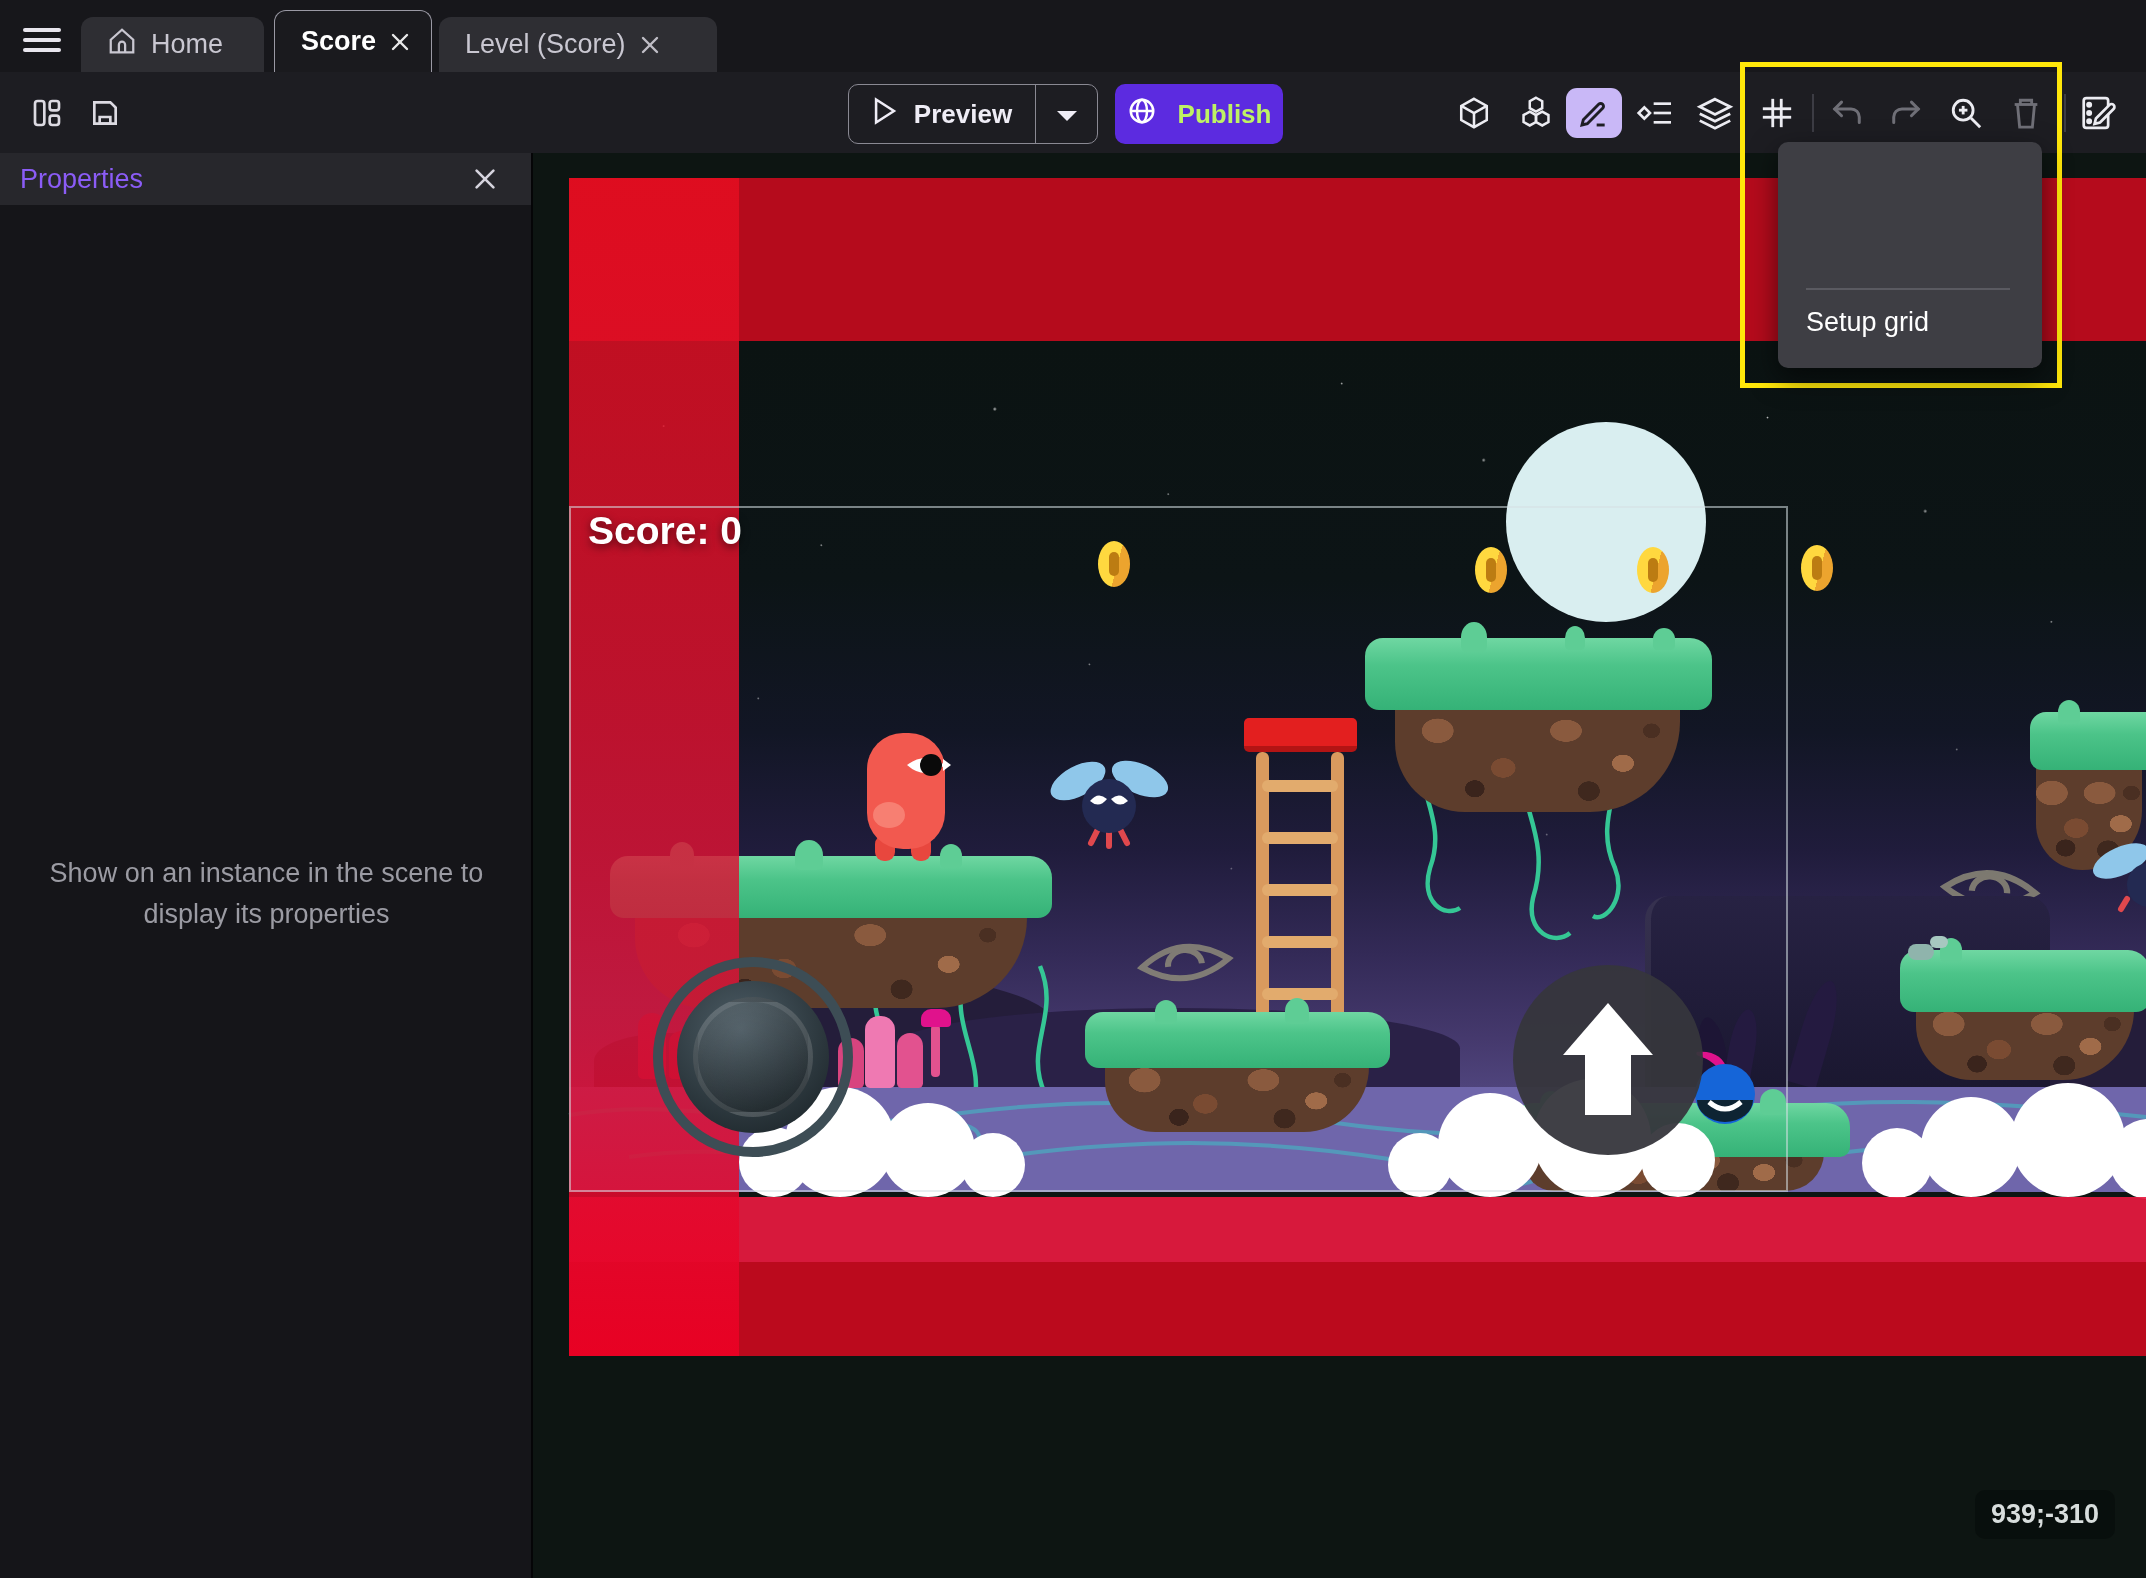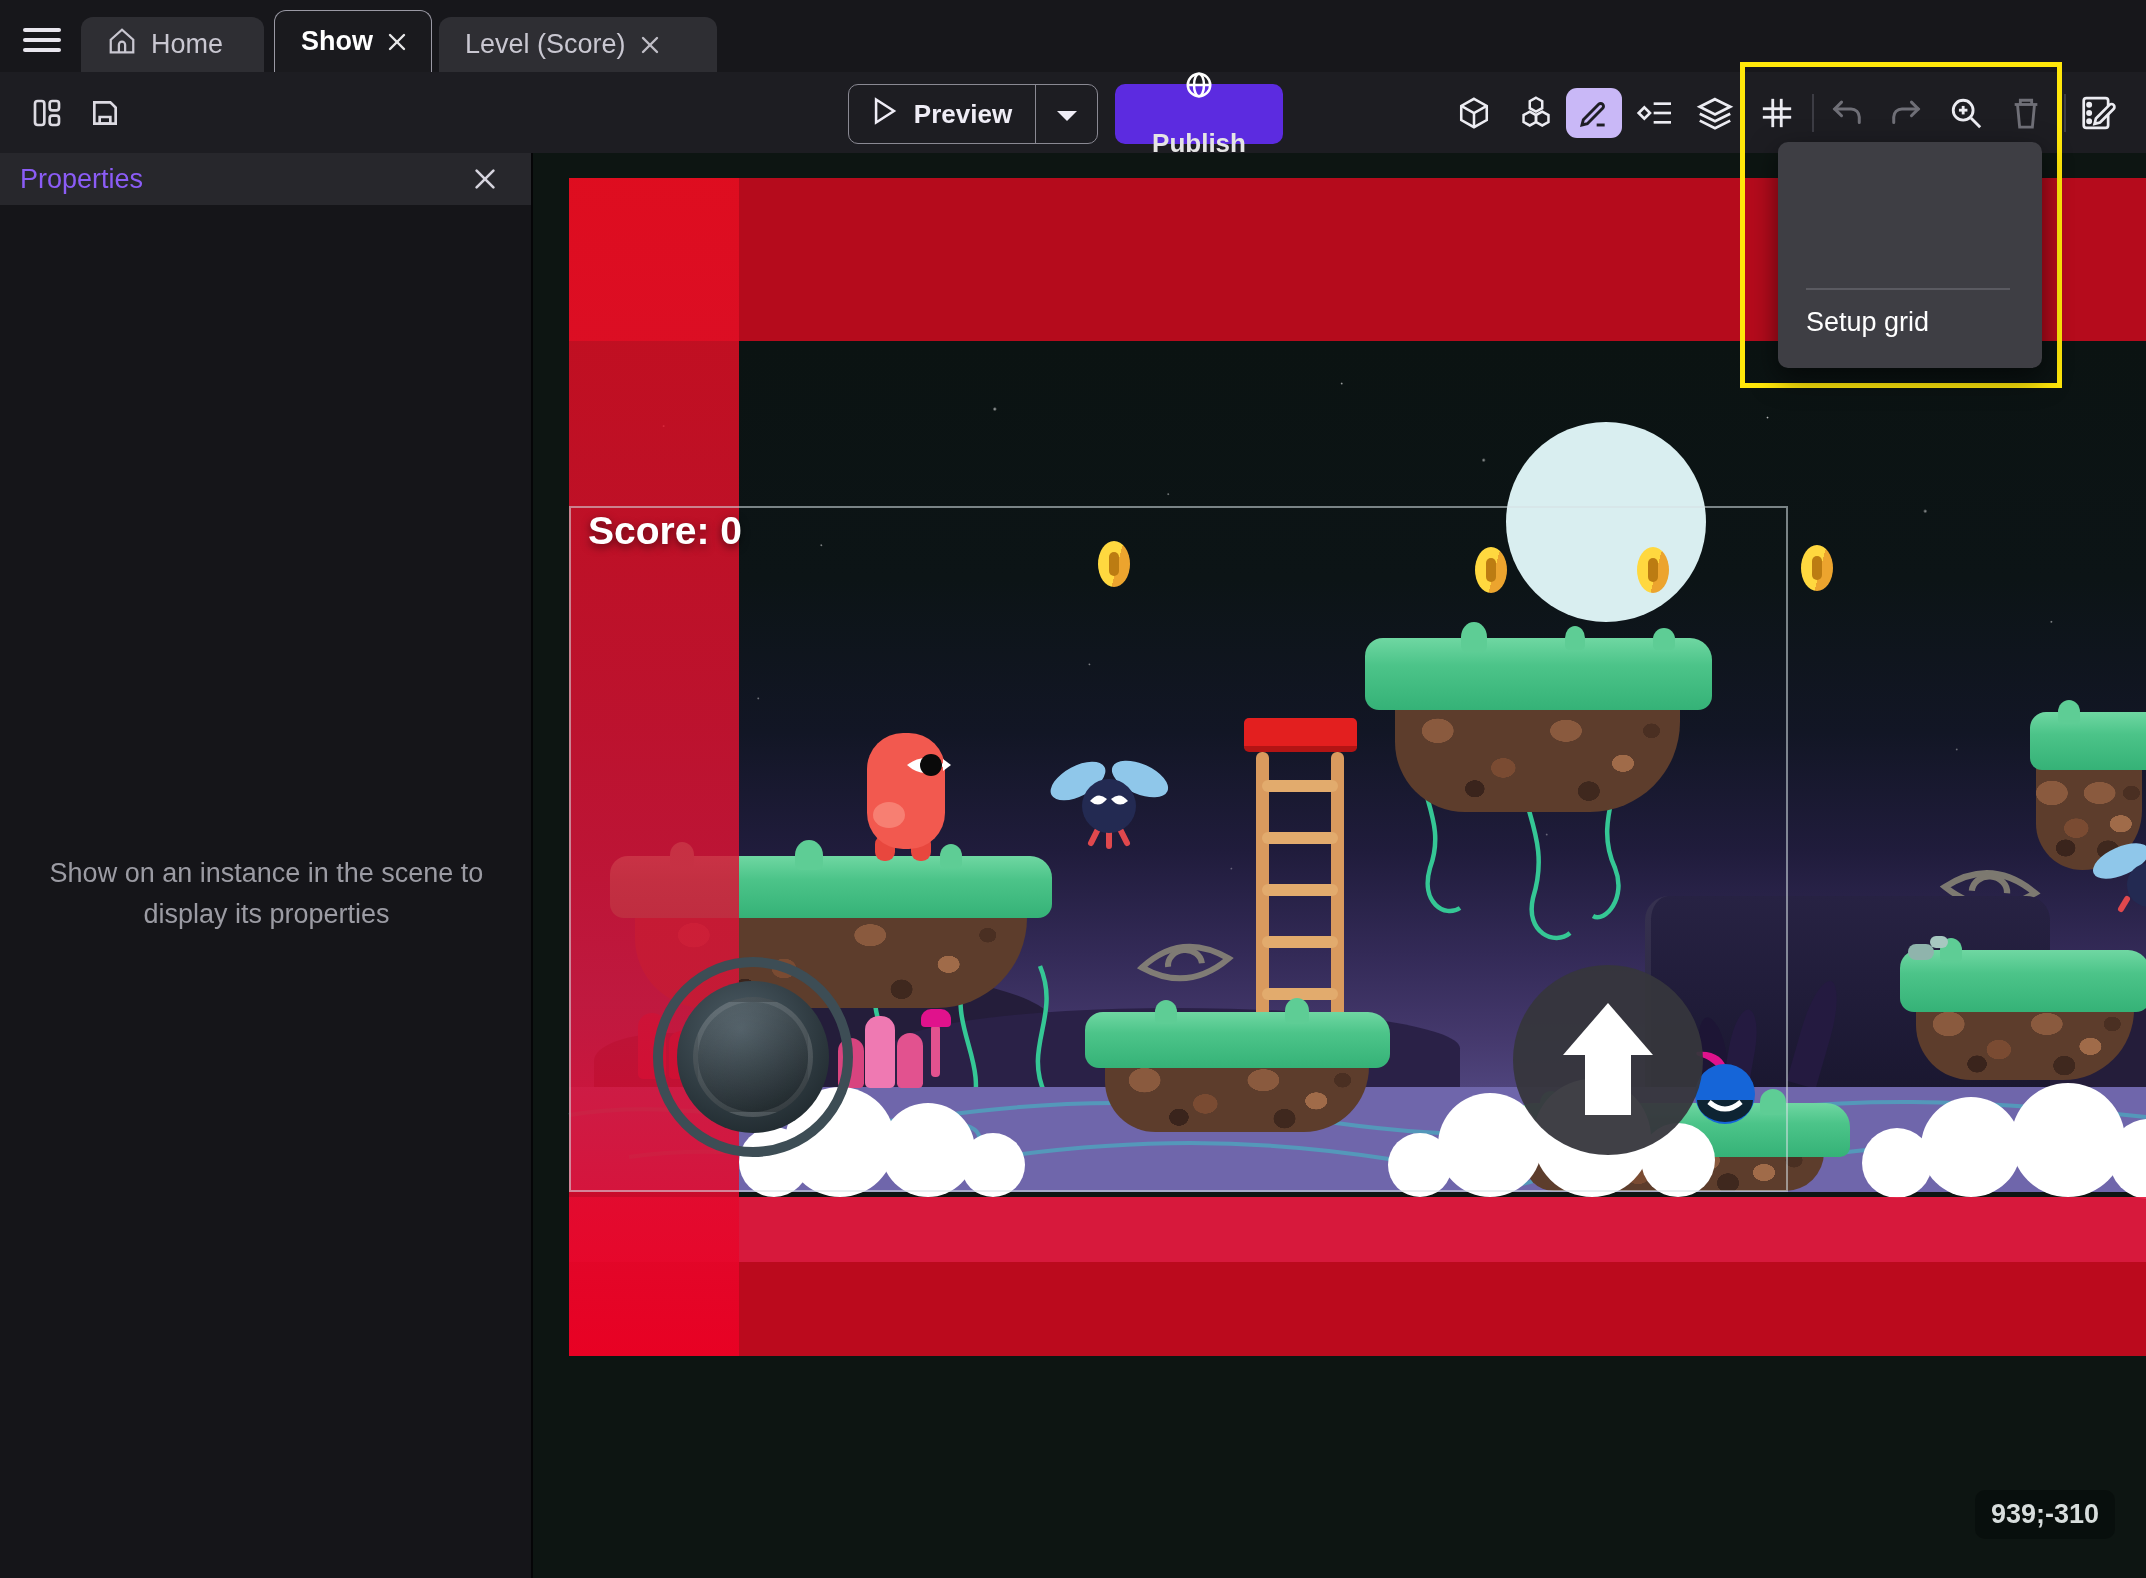--- a/index.html
+++ b/index.html
@@ -28,21 +28,21 @@
                background:#c9b8f7; color:#1e1e24; display:flex; align-items:center; justify-content:center; cursor:pointer; }
   .vsep { position:absolute; top:22px; width:2px; height:38px; background:#3c3c44; }
   .btn-preview { position:absolute; left:848px; top:12px; width:250px; height:60px; border:1.6px solid #8a8993;
                  border-radius:10px; display:flex; align-items:center; color:#efedf6; font-size:26px;
                  font-weight:bold; cursor:pointer; }
   .btn-preview .main { flex:1; display:flex; align-items:center; justify-content:center; gap:16px; height:100%; }
   .btn-preview .caret { width:62px; height:100%; border-left:1.6px solid #8a8993;
                         display:flex; align-items:center; justify-content:center; }
   .btn-publish { position:absolute; left:1115px; top:12px; width:168px; height:60px; background:#5c2be0;
                  border-radius:10px; display:flex; align-items:center; justify-content:center; gap:21px;
-                 color:#e5e5e5; font-size:26px; font-weight:bold; cursor:pointer;flex-direction:column; }
+                 color:#bef264; font-size:26px; font-weight:bold; cursor:pointer; }
 
   
   .panel { position:absolute; left:0; top:153px; width:533px; height:1425px; background:#151519;
            border-right:2px solid #050507; z-index:20; }
   .panel-header { position:absolute; left:0; top:0; width:100%; height:52px; background:#27272c;
                   display:flex; align-items:center; }
   .panel-title { margin-left:20px; color:#8b5cf6; font-size:27px; }
   .panel-close { position:absolute; right:34px; top:14px; width:24px; height:24px; color:#d6d4de; cursor:pointer; }
   .panel-hint { position:absolute; top:700px; left:28px; width:477px; text-align:center;
                 color:#9b9ba3; font-size:27px; line-height:1.5; }
@@ -151,21 +151,21 @@
   <div class="tab inactive" style="left:81px; width:183px;">
     <span>
       <svg width="30" height="30" viewBox="0 0 24 24" fill="none" stroke="#c9c7d1" stroke-width="1.8">
         <path d="M3 11 L12 3 L21 11 V21 H3 Z"></path>
           <path d="M9.5 21 V15 a2.5 2.5 0 0 1 5 0 V21"></path>
       </svg></span>
     <span>Home</span>
   </div>
 
   <div class="tab active" style="left:274px; width:158px;">
-    <span>Show</span>
+    <span>Score</span>
     <span class="closex">
       <svg width="20" height="20" viewBox="0 0 20 20" stroke="#ffffff" stroke-width="2.4" stroke-linecap="round">
         <line x1="3" y1="3" x2="17" y2="17"></line>
           <line x1="17" y1="3" x2="3" y2="17"></line>
       </svg>
       </span>
   </div>
 
   <div class="tab inactive" style="left:439px; width:278px;">
     <span>Level (Score)</span>

